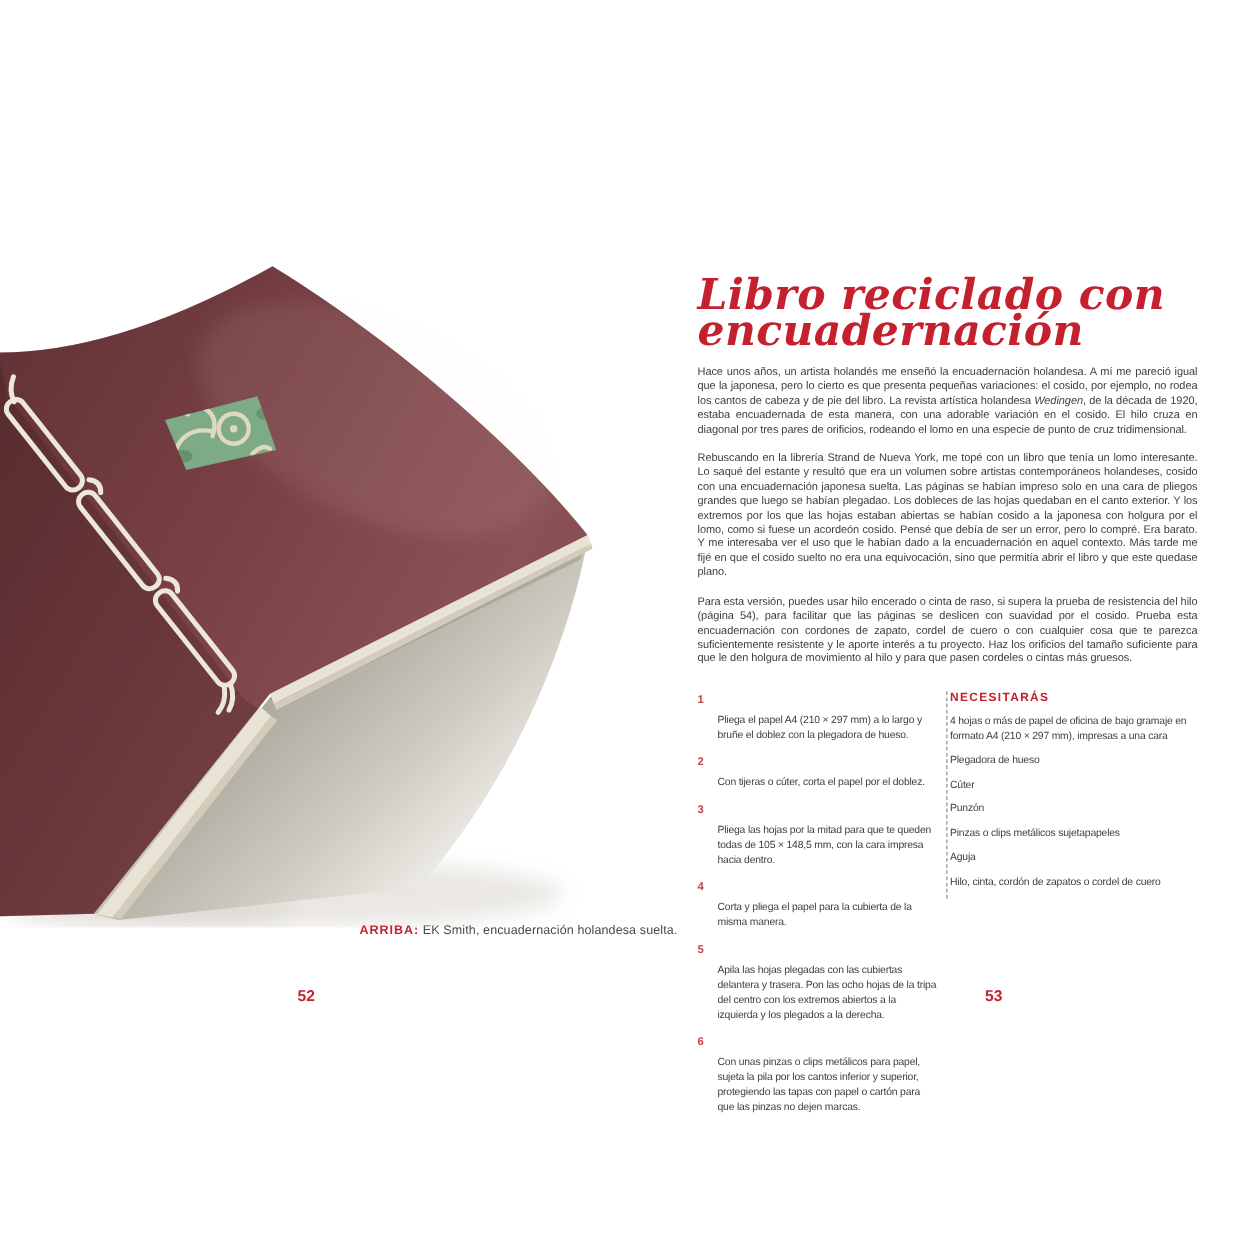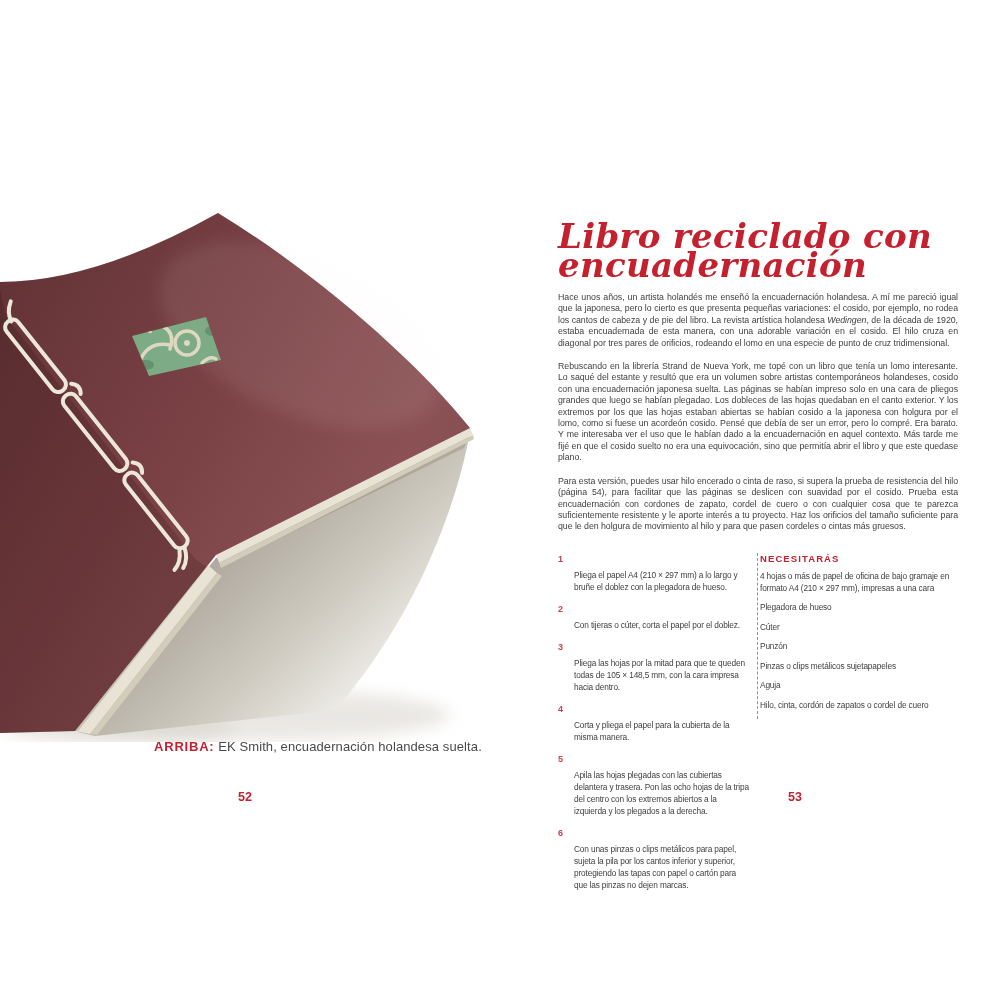--- a/index.html
+++ b/index.html
@@ -1,22 +1,22 @@
 <!DOCTYPE html>
 <html><head>
 <meta charset="utf-8">
 <style>
   html,body{margin:0;padding:0;background:#ffffff;}
   .spread{position:relative;width:1000px;height:1000px;background:#ffffff;overflow:hidden;
           font-family:"Liberation Sans","DejaVu Sans",sans-serif;color:#3e3e3e;}
 
   
   .photo{position:absolute;left:0;top:170px;width:505px;height:572px;}
-  .caption{position:absolute;left:154px;top:739px;width:400px;text-align:left;
-           font-size:13px;letter-spacing:.1px;color:#4a4a4a;}
+  .caption{position:absolute;left:142px;top:739px;width:400px;text-align:right;
+           font-size:10px;letter-spacing:.1px;color:#4a4a4a;}
   .caption .cap-label{color:#c5202e;font-weight:bold;letter-spacing:.8px;}
 
   .pagenum{position:absolute;top:790px;width:40px;text-align:center;
            color:#c5202e;font-weight:bold;font-size:12.5px;}
   .pagenum.left{left:225px;} .pagenum.right{left:775px;}
 
   
   .article{position:absolute;left:558px;top:222px;width:400px;}
   .title{font-family:"DejaVu Serif","Liberation Serif",serif;font-style:italic;font-weight:bold;
          color:#c5202e;font-size:34px;line-height:29px;letter-spacing:.3px;margin:0 0 9px 0;}

